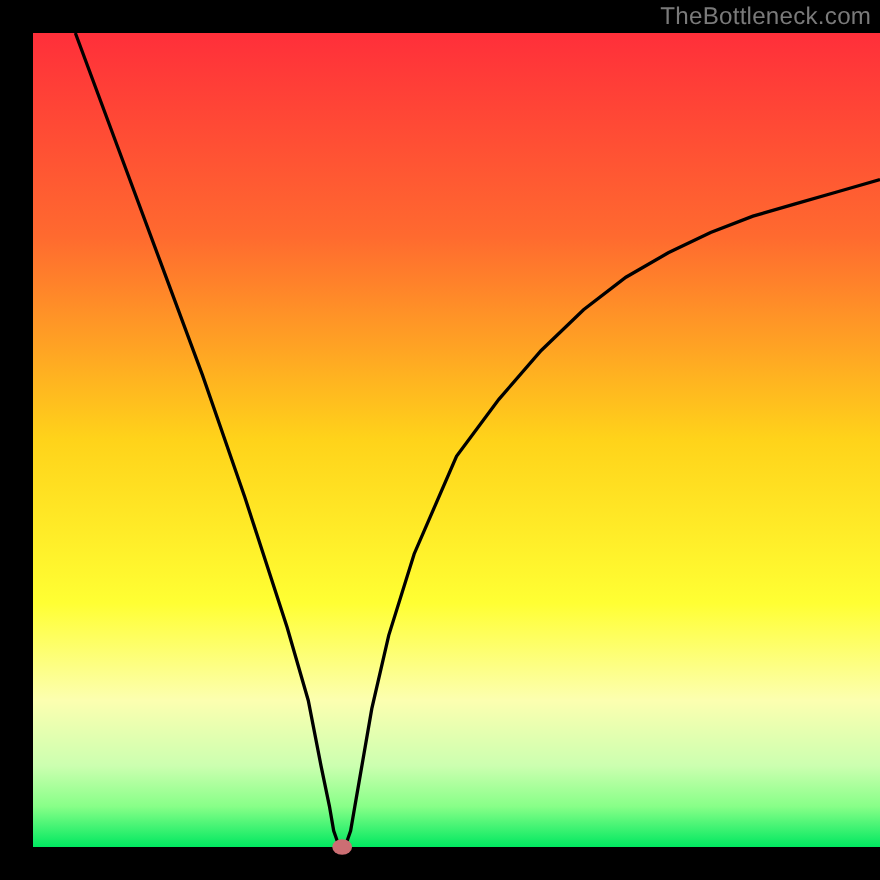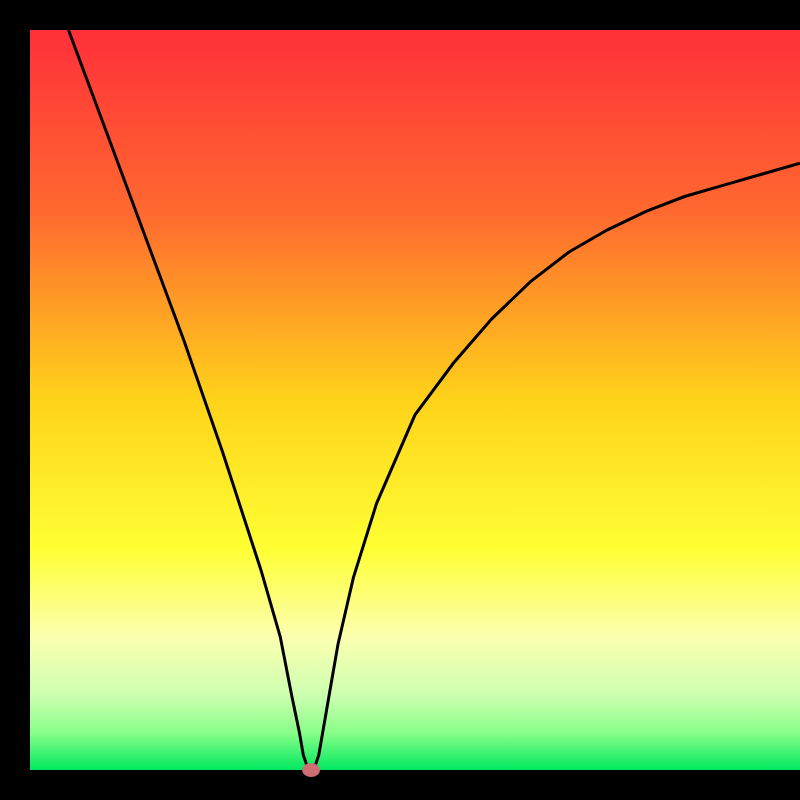--- a/index.html
+++ b/index.html
@@ -29,20 +29,21 @@
     font-weight: 400;
   }
   svg {
     display: block;
   }
 </style>
 </head>
 <body>
 
 <div class="frame">
+  <div class="attribution">TheBottleneck.com</div>
   <svg id="chart-svg" width="800" height="800" viewBox="0 0 800 800">
     <defs>
       <linearGradient id="bg-grad" x1="0" y1="0" x2="0" y2="1">
           <stop offset="0%" stop-color="#ff2f3a"></stop>
           <stop offset="25%" stop-color="#ff6a2f"></stop>
           <stop offset="50%" stop-color="#ffd31a"></stop>
           <stop offset="70%" stop-color="#ffff33"></stop>
           <stop offset="82%" stop-color="#fcffb0"></stop>
           <stop offset="90%" stop-color="#ccffb0"></stop>
           <stop offset="95%" stop-color="#88ff88"></stop>

